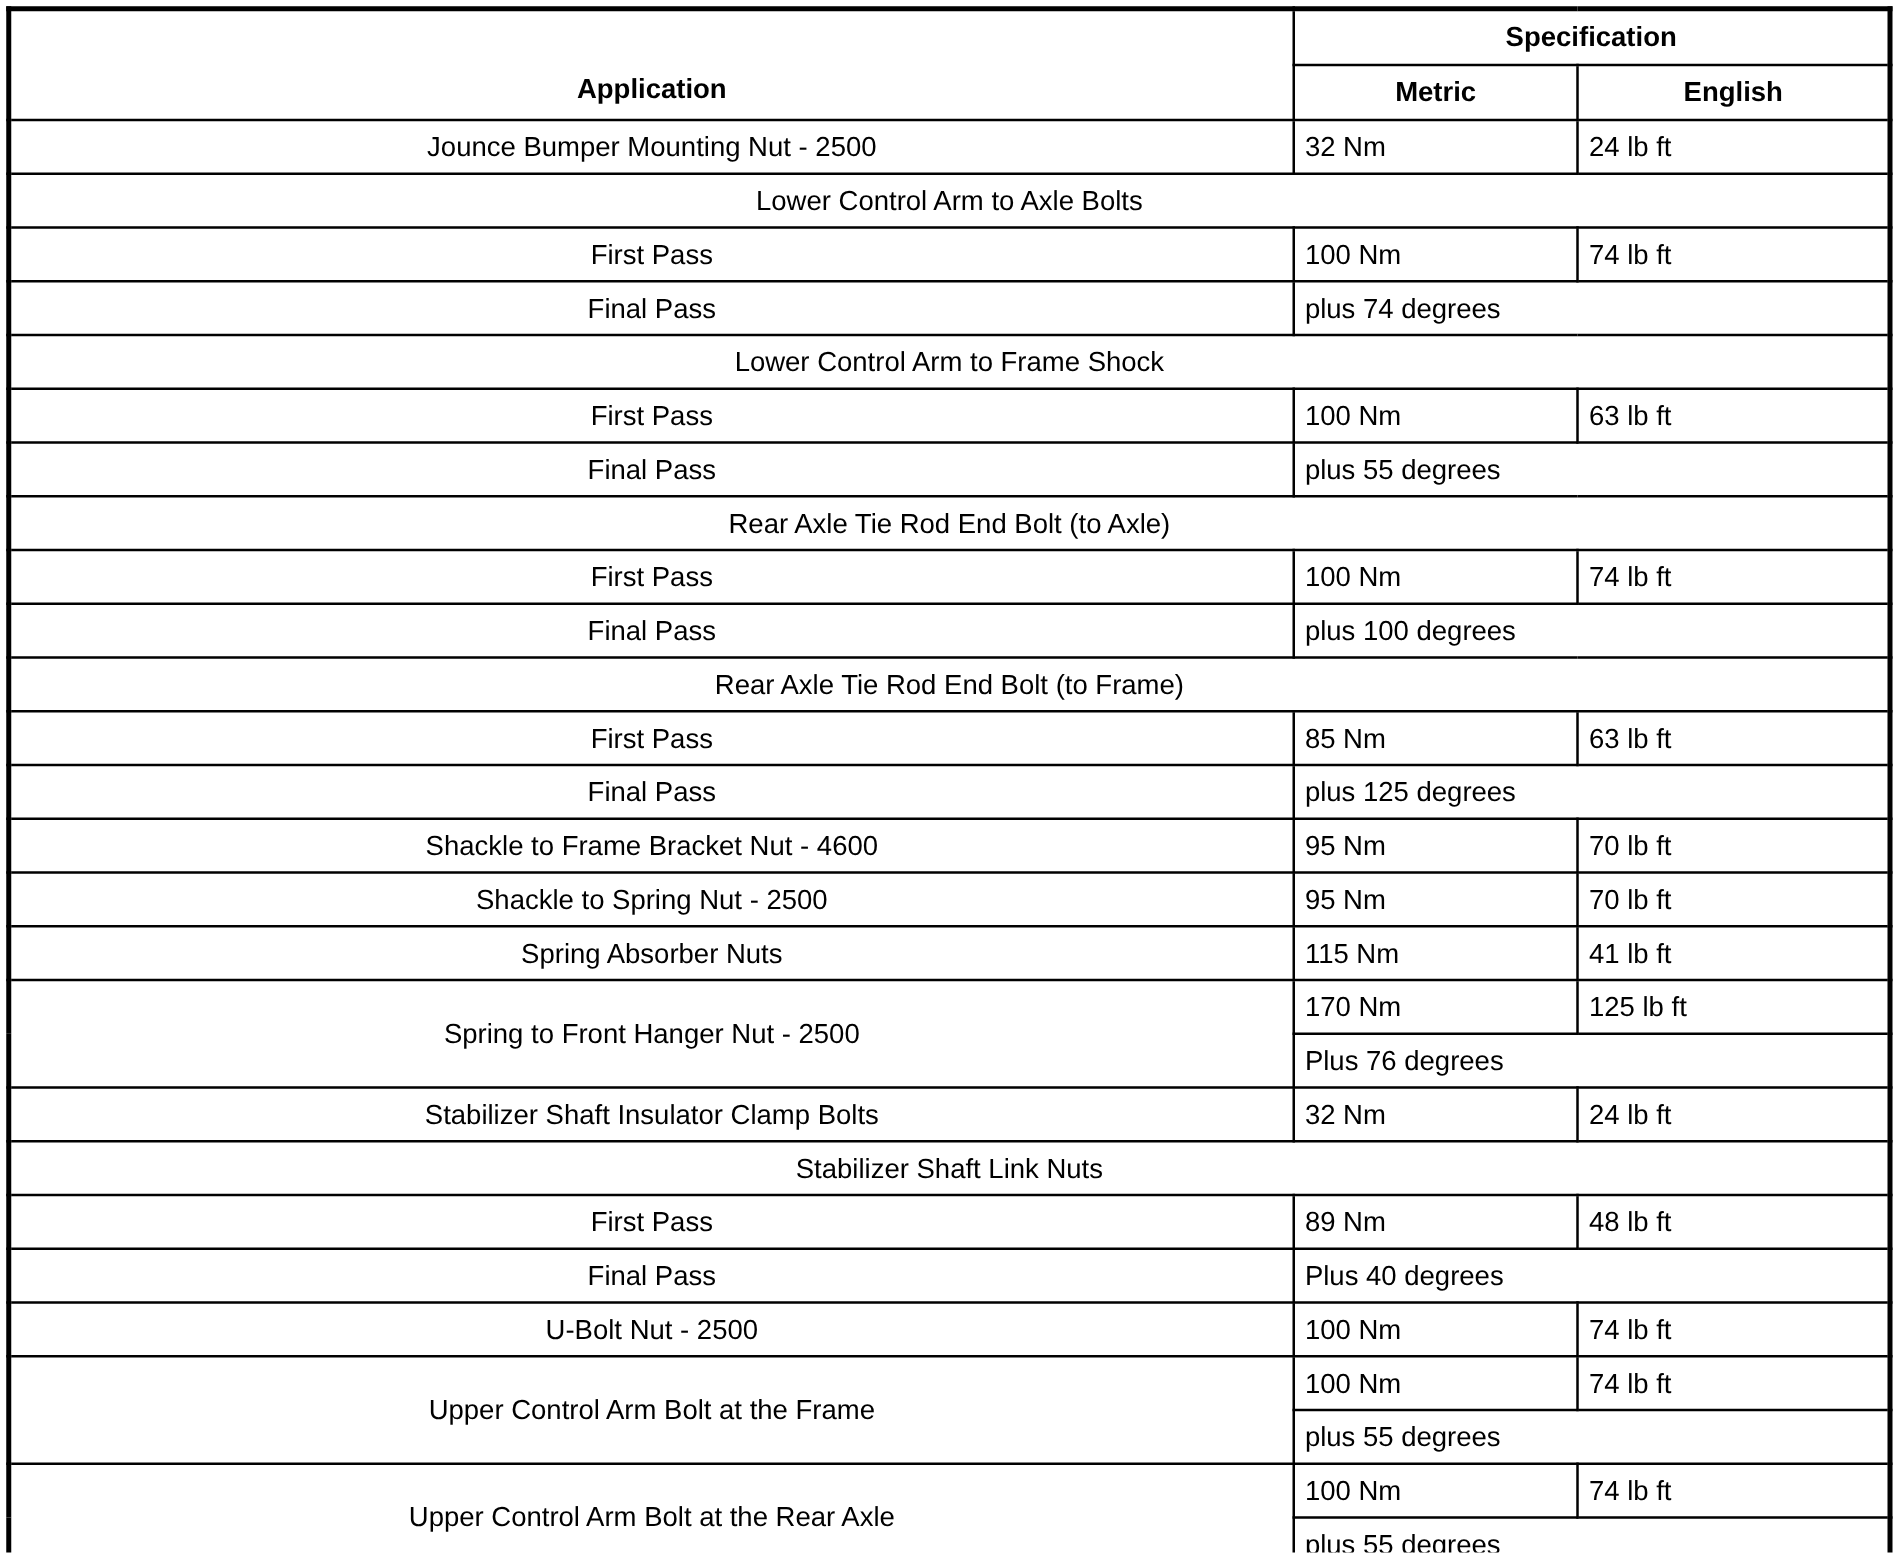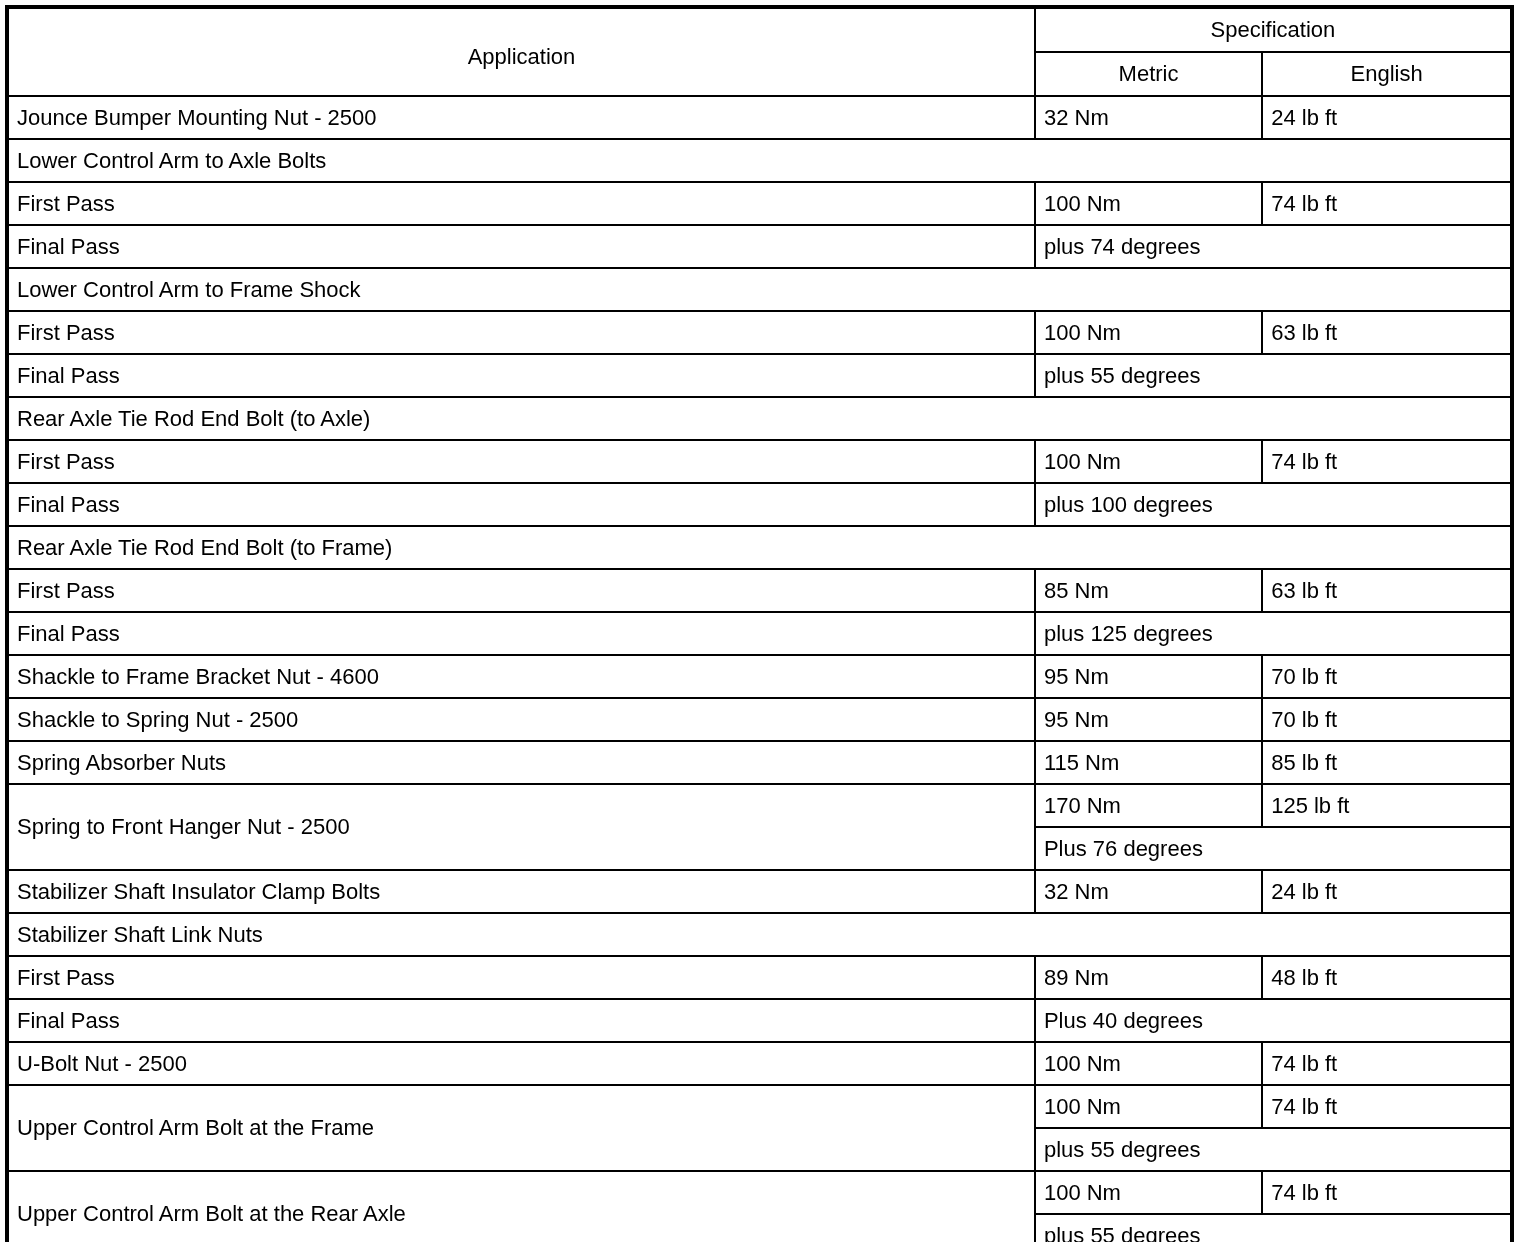--- a/index.html
+++ b/index.html
@@ -25,35 +25,35 @@
   .spec-table th, .spec-table td {
     border: 2px solid #000000;
     font-size: 22px;
     line-height: 1.15;
     color: #000000;
     padding: 2px 8px;
     overflow: hidden;
     background: #ffffff;
   }
   .spec-table th {
-    font-weight: normal;
+    font-weight: bold;
     text-align: center;
     height: 38px;
     vertical-align: middle;
   }
   .spec-table th.app-header {
     vertical-align: bottom;
-    padding-bottom: 26px;
+    padding-bottom: 12px;
   }
   .spec-table td {
     height: 37px;
     vertical-align: middle;
     white-space: nowrap;
   }
-  .spec-table td.left   { text-align: left; }
+  .spec-table td.left   { text-align: center; }
   .spec-table td.center { text-align: left; }
 </style>
 </head>
 <body>
 
 <div class="page">
   <table class="spec-table">
     <colgroup>
       <col style="width: 68.3%">
       <col style="width: 15.1%">
@@ -129,21 +129,21 @@
           <td class="center">70 lb ft</td>
         </tr>
         <tr>
           <td class="left">Shackle to Spring Nut - 2500</td>
           <td class="center">95 Nm</td>
           <td class="center">70 lb ft</td>
         </tr>
         <tr>
           <td class="left">Spring Absorber Nuts</td>
           <td class="center">115 Nm</td>
-          <td class="center">85 lb ft</td>
+          <td class="center">41 lb ft</td>
         </tr>
         <tr>
           <td rowspan="2" class="left">Spring to Front Hanger Nut - 2500</td>
           <td class="center">170 Nm</td>
           <td class="center">125 lb ft</td>
         </tr>
         <tr>
           <td colspan="2" class="center">Plus 76 degrees</td>
         </tr>
         <tr>

